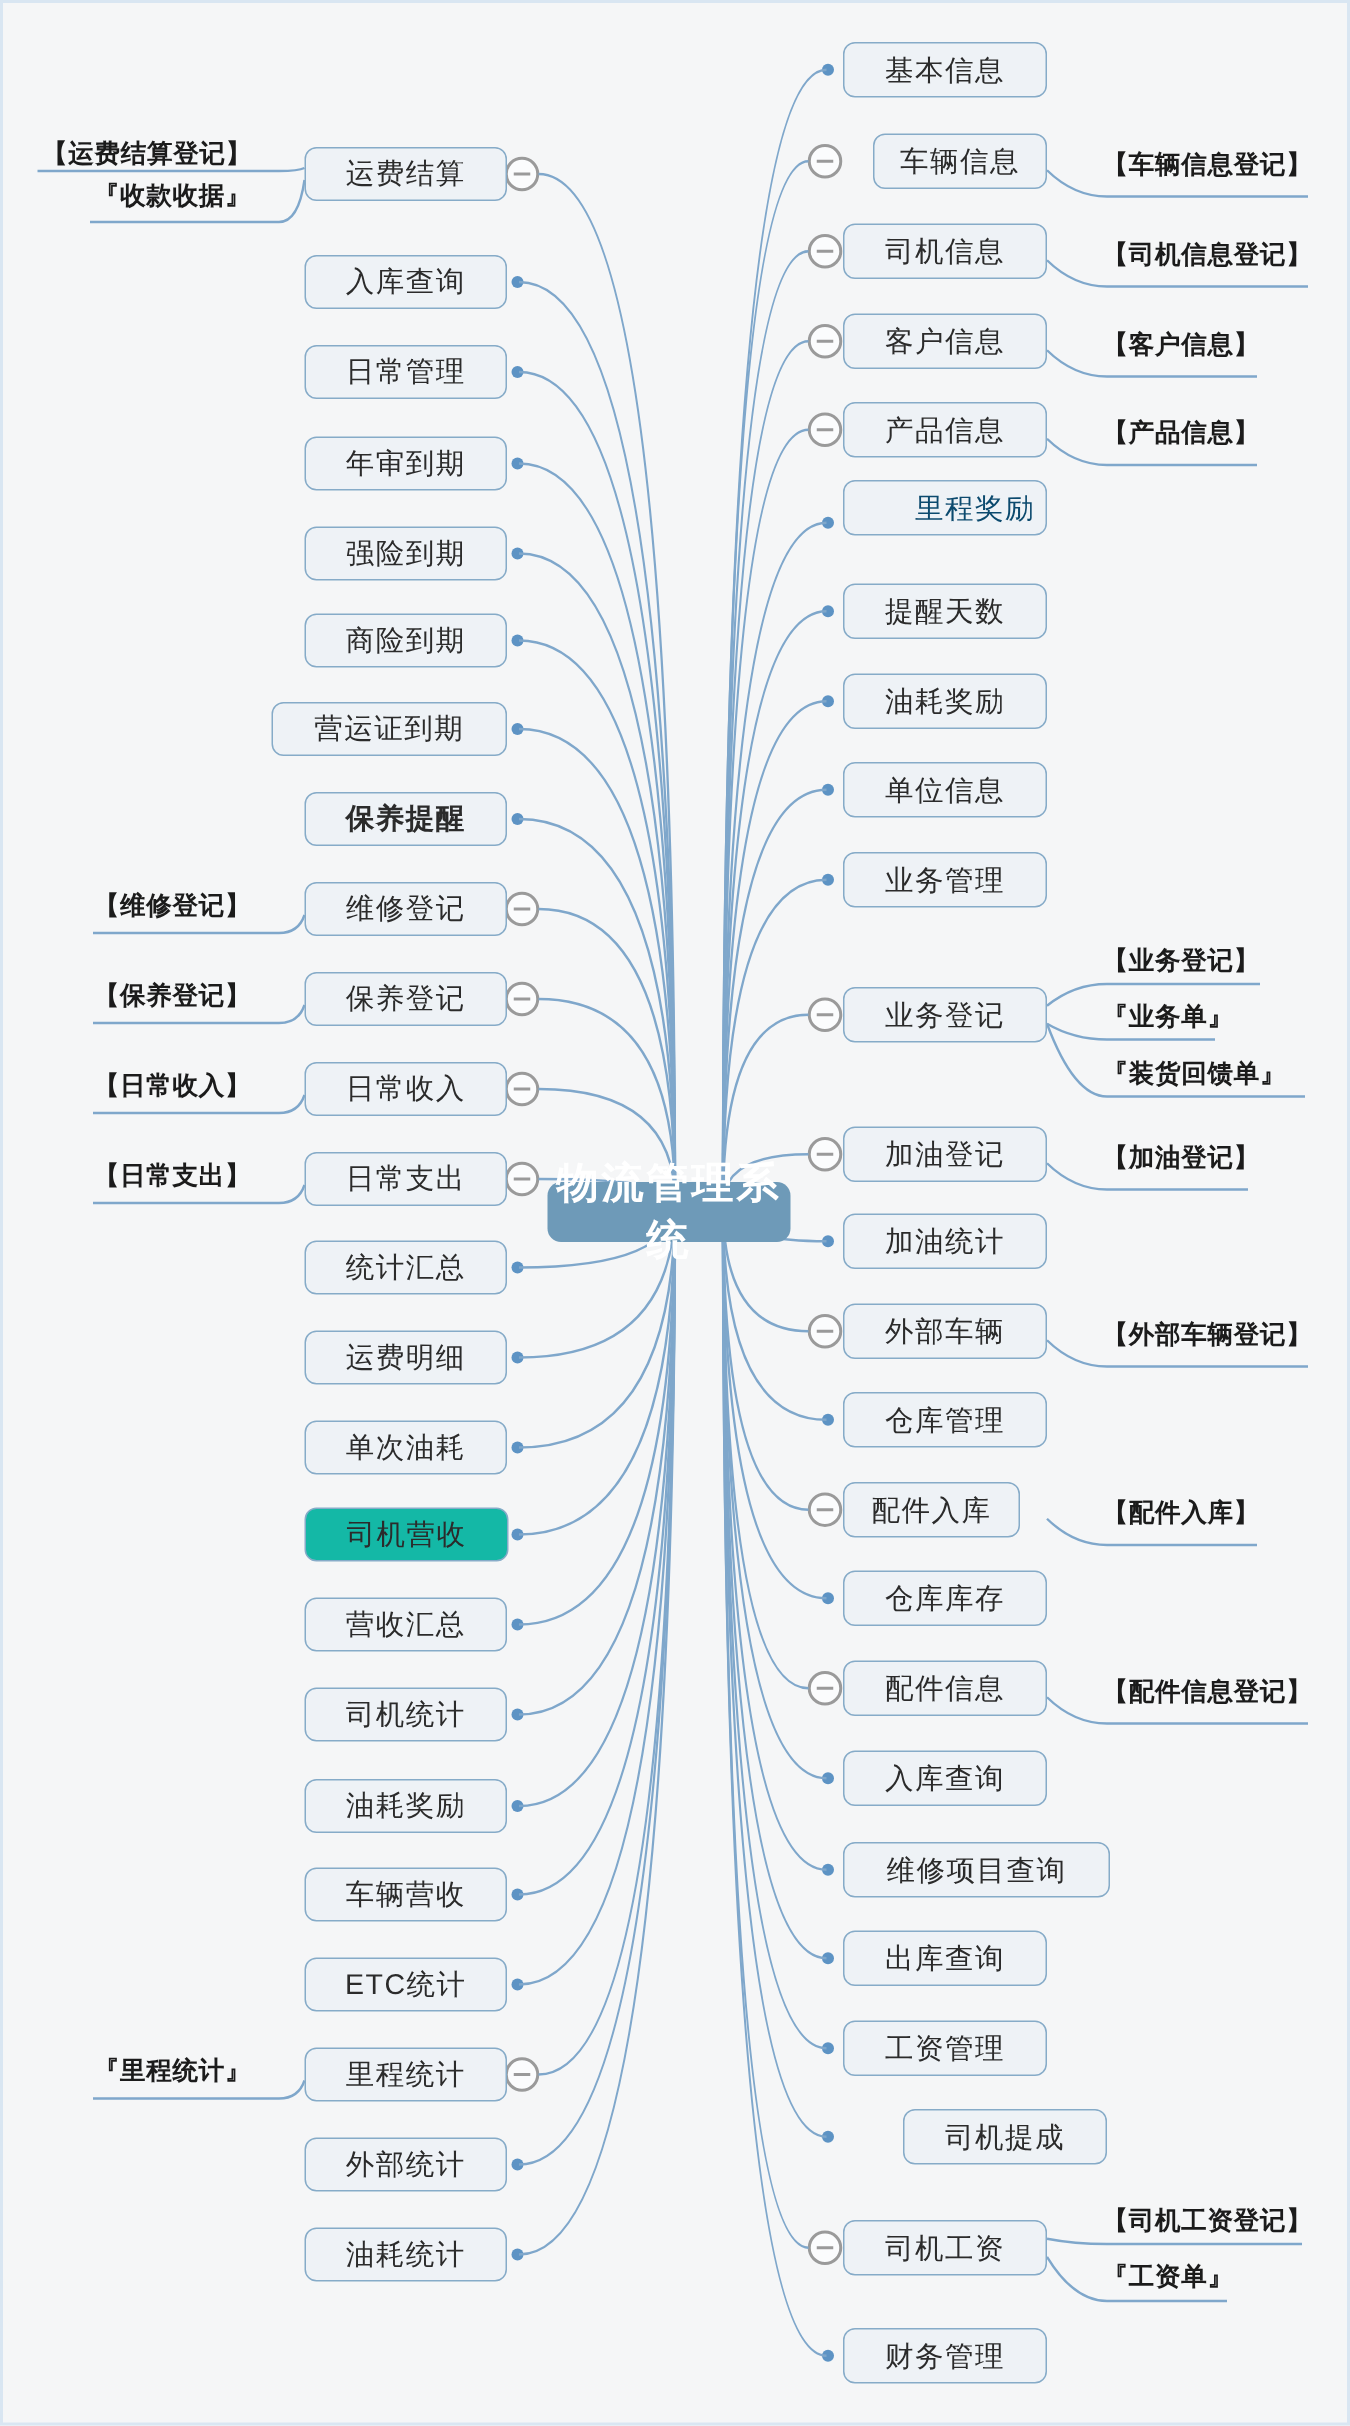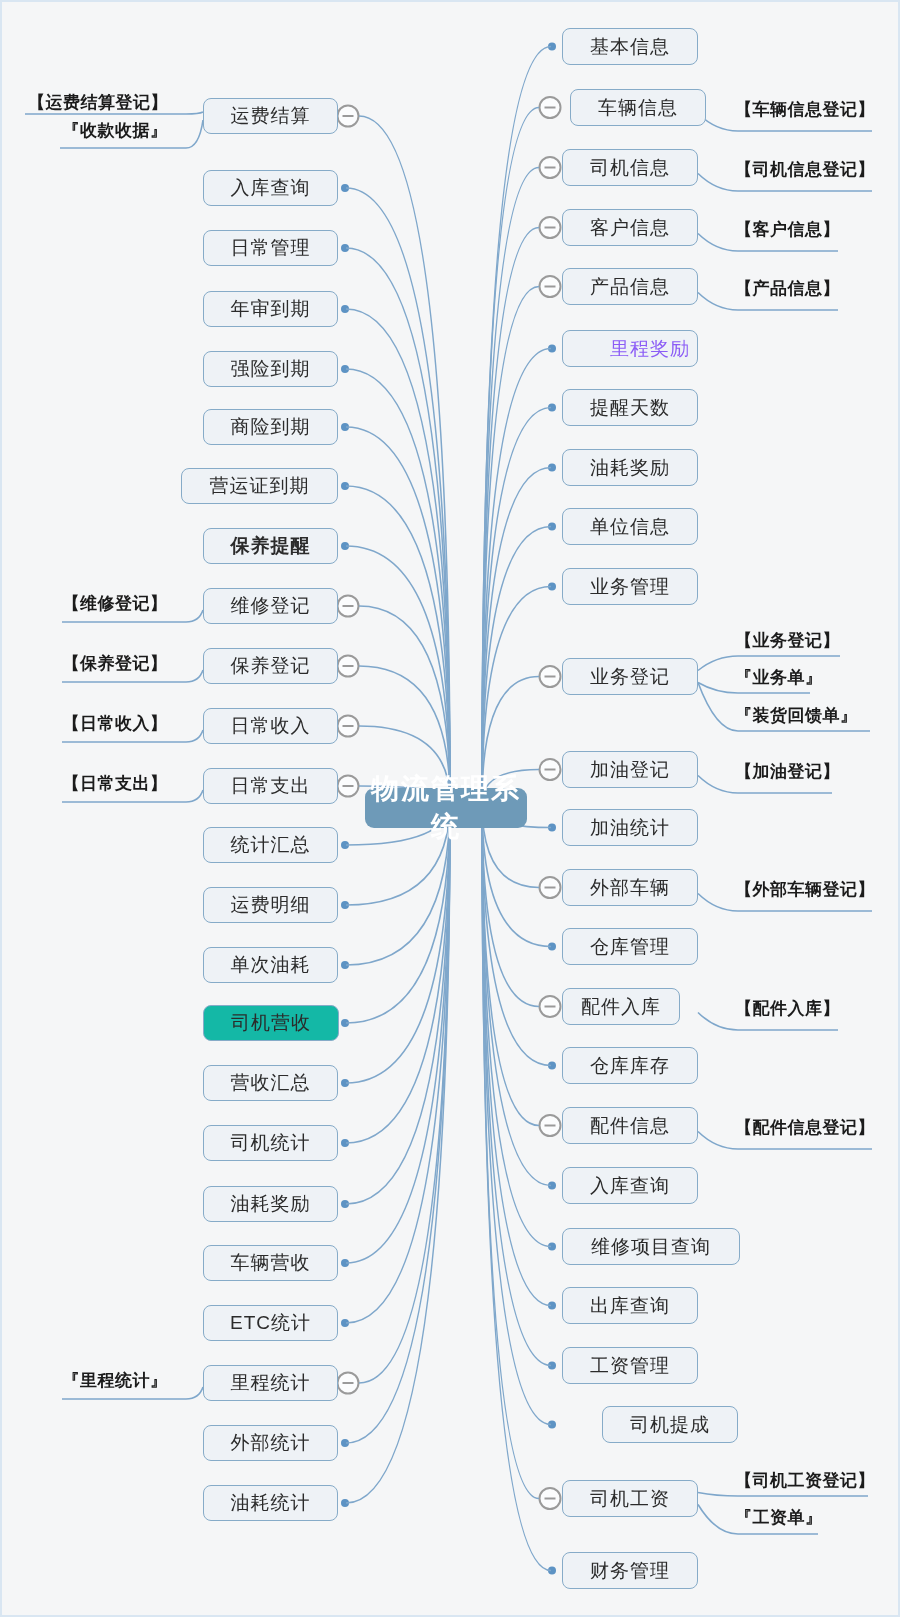--- a/index.html
+++ b/index.html
@@ -232,29 +232,29 @@
     <div class="node" style="left: 203px; top: 1065px; width: 135px; height: 36px; background: rgb(238, 242, 246); border-color: rgb(134, 171, 200); color: rgb(43, 43, 43);">营收汇总</div>
     <div class="node" style="left: 203px; top: 1125px; width: 135px; height: 36px; background: rgb(238, 242, 246); border-color: rgb(134, 171, 200); color: rgb(43, 43, 43);">司机统计</div>
     <div class="node" style="left: 203px; top: 1186px; width: 135px; height: 36px; background: rgb(238, 242, 246); border-color: rgb(134, 171, 200); color: rgb(43, 43, 43);">油耗奖励</div>
     <div class="node" style="left: 203px; top: 1245px; width: 135px; height: 36px; background: rgb(238, 242, 246); border-color: rgb(134, 171, 200); color: rgb(43, 43, 43);">车辆营收</div>
     <div class="node" style="left: 203px; top: 1305px; width: 135px; height: 36px; background: rgb(238, 242, 246); border-color: rgb(134, 171, 200); color: rgb(43, 43, 43);">ETC统计</div>
     <div class="node" style="left: 203px; top: 1365px; width: 135px; height: 36px; background: rgb(238, 242, 246); border-color: rgb(134, 171, 200); color: rgb(43, 43, 43);">里程统计</div>
     <div class="child-label left" style="left: 40px; width: 150px; top: 1370px; color: rgb(27, 27, 27);">『里程统计』</div>
     <div class="node" style="left: 203px; top: 1425px; width: 135px; height: 36px; background: rgb(238, 242, 246); border-color: rgb(134, 171, 200); color: rgb(43, 43, 43);">外部统计</div>
     <div class="node" style="left: 203px; top: 1485px; width: 135px; height: 36px; background: rgb(238, 242, 246); border-color: rgb(134, 171, 200); color: rgb(43, 43, 43);">油耗统计</div>
     <div class="node" style="left: 562px; top: 28px; width: 136px; height: 37px; background: rgb(238, 242, 246); border-color: rgb(134, 171, 200); color: rgb(43, 43, 43);">基本信息</div>
-    <div class="node" style="left: 570px; top: 89px; width: 136px; height: 37px; background: rgb(238, 242, 246); border-color: rgb(134, 171, 200); color: rgb(43, 43, 43);">车辆信息</div>
+    <div class="node" style="left: 582px; top: 89px; width: 116px; height: 37px; background: rgb(238, 242, 246); border-color: rgb(134, 171, 200); color: rgb(43, 43, 43);">车辆信息</div>
     <div class="child-label right" style="left: 735px; width: 139px; top: 99px; color: rgb(27, 27, 27);">【车辆信息登记】</div>
     <div class="node" style="left: 562px; top: 149px; width: 136px; height: 37px; background: rgb(238, 242, 246); border-color: rgb(134, 171, 200); color: rgb(43, 43, 43);">司机信息</div>
     <div class="child-label right" style="left: 735px; width: 139px; top: 159px; color: rgb(27, 27, 27);">【司机信息登记】</div>
     <div class="node" style="left: 562px; top: 209px; width: 136px; height: 37px; background: rgb(238, 242, 246); border-color: rgb(134, 171, 200); color: rgb(43, 43, 43);">客户信息</div>
     <div class="child-label right" style="left: 735px; width: 105px; top: 219px; color: rgb(27, 27, 27);">【客户信息】</div>
     <div class="node" style="left: 562px; top: 268px; width: 136px; height: 37px; background: rgb(238, 242, 246); border-color: rgb(134, 171, 200); color: rgb(43, 43, 43);">产品信息</div>
     <div class="child-label right" style="left: 735px; width: 105px; top: 278px; color: rgb(27, 27, 27);">【产品信息】</div>
-    <div class="node" style="left: 562px; top: 330px; width: 136px; height: 37px; background: rgb(238, 242, 246); border-color: rgb(134, 171, 200); color: #8b5cf6; padding-left: 40px;">里程奖励</div>
+    <div class="node" style="left: 562px; top: 320px; width: 136px; height: 37px; background: rgb(238, 242, 246); border-color: rgb(134, 171, 200); color: #0c4a6e; padding-left: 40px;">里程奖励</div>
     <div class="node" style="left: 562px; top: 389px; width: 136px; height: 37px; background: rgb(238, 242, 246); border-color: rgb(134, 171, 200); color: rgb(43, 43, 43);">提醒天数</div>
     <div class="node" style="left: 562px; top: 449px; width: 136px; height: 37px; background: rgb(238, 242, 246); border-color: rgb(134, 171, 200); color: rgb(43, 43, 43);">油耗奖励</div>
     <div class="node" style="left: 562px; top: 508px; width: 136px; height: 37px; background: rgb(238, 242, 246); border-color: rgb(134, 171, 200); color: rgb(43, 43, 43);">单位信息</div>
     <div class="node" style="left: 562px; top: 568px; width: 136px; height: 37px; background: rgb(238, 242, 246); border-color: rgb(134, 171, 200); color: rgb(43, 43, 43);">业务管理</div>
     <div class="node" style="left: 562px; top: 658px; width: 136px; height: 37px; background: rgb(238, 242, 246); border-color: rgb(134, 171, 200); color: rgb(43, 43, 43);">业务登记</div>
     <div class="child-label right" style="left: 735px; width: 107px; top: 630px; color: rgb(27, 27, 27);">【业务登记】</div>
     <div class="child-label right" style="left: 735px; width: 77px; top: 667px; color: rgb(27, 27, 27);">『业务单』</div>
     <div class="child-label right" style="left: 735px; width: 137px; top: 705px; color: rgb(27, 27, 27);">『装货回馈单』</div>
     <div class="node" style="left: 562px; top: 751px; width: 136px; height: 37px; background: rgb(238, 242, 246); border-color: rgb(134, 171, 200); color: rgb(43, 43, 43);">加油登记</div>
     <div class="child-label right" style="left: 735px; width: 99px; top: 761px; color: rgb(27, 27, 27);">【加油登记】</div>

